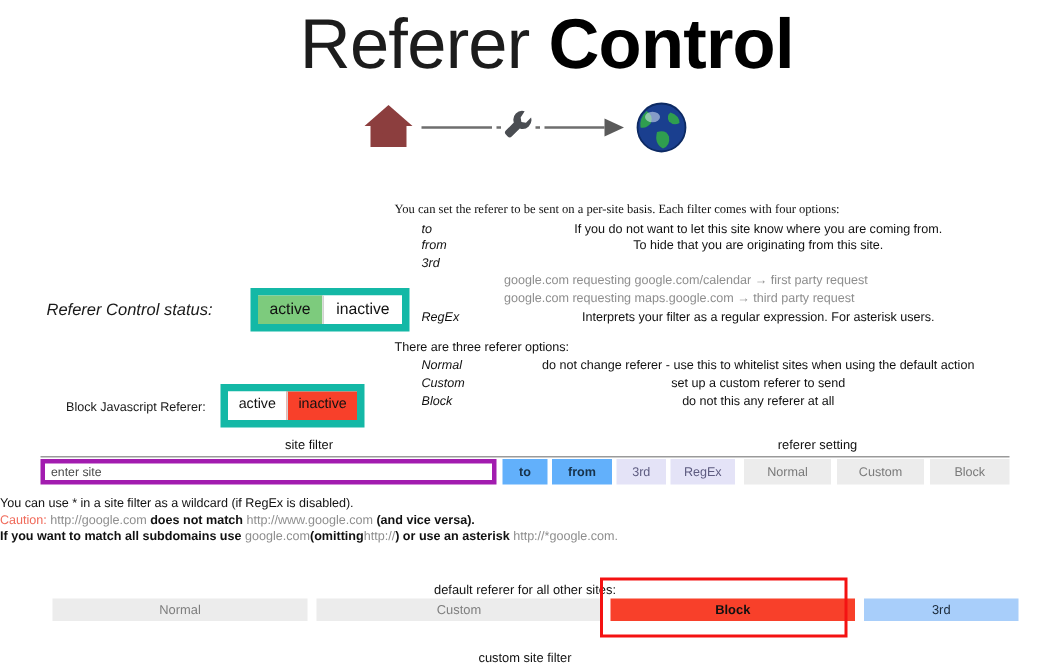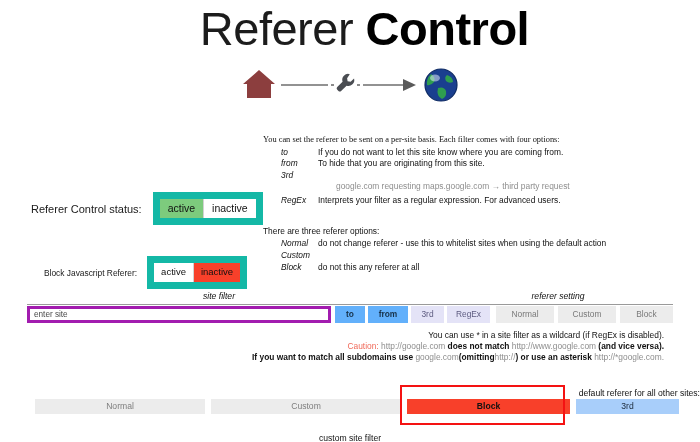--- a/index.html
+++ b/index.html
@@ -29,46 +29,46 @@
   #explain{
     position:absolute;left:263px;top:134px;width:430px;
     font-size:8.4px;line-height:11.6px;color:#111;
   }
   #explain .lead{margin-bottom:1px;font-family:Liberation Serif, serif;}
   .defrow{display:flex;align-items:flex-start;}
   .defrow .term{
     width:55px;flex:0 0 55px;padding-left:18px;
     font-style:italic;box-sizing:border-box;
   }
-  .defrow .desc{flex:1;}
+  .defrow .desc{flex:1;text-align:center;}
   .subnote{color:#8e8e8e;padding-left:73px;line-height:11.4px;}
   #explain2{
     position:absolute;left:263px;top:226px;width:430px;
     font-size:8.4px;line-height:11.9px;color:#111;
   }
   
   .statusrow{position:absolute;display:flex;align-items:center;}
   #status-row-1{left:31px;top:192px;}
   #status-row-2{left:31px;top:256px;}
-  #status-row-1 .slabel{font-size:11px;color:#1a1a1a;margin-right:11px;}
+  #status-row-1 .slabel{font-size:11px;color:#1a1a1a;margin-right:25px;font-style:italic;}
   #status-row-2 .slabel{font-size:8.4px;color:#1a1a1a;margin-right:10px;padding-left:13px;}
-  .toggle{display:flex;border:7px solid #14b8a6;background:#fff;}
+  .toggle{display:flex;border:5px solid #14b8a6;background:#fff;}
   .toggle .opt{
     font-size:9.5px;line-height:10px;
     padding:4px 7px 5px 7px;
     text-align:center;color:#111;background:#fff;
   }
   #status-row-1 .opt{font-size:10.5px;padding:4px 8px 5px 8px;}
   .toggle .opt.on-green{background:#7DCB7D;}
   .toggle .opt.on-red{background:#F8402A;}
   .toggle .opt + .opt{border-left:1px solid #d2d2d2;}
   
   #colhead{
-    position:absolute;left:40px;top:291px;width:646px;height:13px;
-    font-size:8.6px;color:#111;font-style:italic;
+    position:absolute;left:27px;top:291px;width:646px;height:13px;
+    font-size:8.6px;color:#111;
   }
   #colhead .h-site{position:absolute;left:0;width:358px;text-align:center;}
   #colhead .h-ref{position:absolute;left:390px;width:256px;text-align:center;}
   #hrule{position:absolute;left:27px;top:304px;width:646px;height:0;border-top:1px solid #9a9a9a;}
   #filterrow{
     position:absolute;left:27px;top:306px;width:646px;height:17px;
     display:flex;align-items:stretch;
   }
   #site-input{
     width:356px;box-sizing:border-box;
@@ -79,29 +79,29 @@
   #site-input::placeholder{color:#4a4a4a;opacity:1;}
   .fbtn{
     font-size:8.4px;line-height:17px;text-align:center;
     color:#111;box-sizing:border-box;
   }
   .fbtn.blue-on{background:#62B0FB;font-weight:bold;color:#17324a;}
   .fbtn.lav{background:#E4E3F7;color:#5d5b80;}
   .fbtn.gray{background:#ECECEC;color:#7a7a7a;}
   
   #notes{
-    position:absolute;left:0;top:330px;width:664px;text-align:right;
+    position:absolute;left:0;top:330px;width:664px;text-align:left;
     font-size:8.4px;line-height:11.2px;color:#111;
   }
   #notes .caution{color:#F06A5A;}
   #notes .gray{color:#8e8e8e;}
   #notes b{font-weight:bold;}
   
   #deflabel{
-    position:absolute;left:0;top:388px;width:700px;text-align:right;
+    position:absolute;left:0;top:388px;width:700px;text-align:center;
     font-size:8.6px;color:#111;
   }
   #defrow{
     position:absolute;left:35px;top:399px;width:638px;height:15px;
     display:flex;
   }
   .dbtn{
     font-size:8.6px;line-height:15px;text-align:center;box-sizing:border-box;
   }
   .dbtn.gray{background:#ECECEC;color:#7e7e7e;}
@@ -161,35 +161,37 @@
     <div class="term">to</div>
     <div class="desc">If you do not want to let this site know where you are coming from.</div>
   </div>
   <div class="defrow">
     <div class="term">from</div>
     <div class="desc">To hide that you are originating from this site.</div>
   </div>
   <div class="defrow">
     <div class="term">3rd</div>
   </div>
+  <div class="subnote">google.com requesting google.com/calendar → first party request</div>
   <div class="subnote">google.com requesting maps.google.com → third party request</div>
   <div class="defrow" style="margin-top:2px;">
     <div class="term">RegEx</div>
-    <div class="desc">Interprets your filter as a regular expression. For advanced users.</div>
+    <div class="desc">Interprets your filter as a regular expression. For asterisk users.</div>
   </div>
 </div>
 
 <div id="explain2">
   <div class="lead">There are three referer options:</div>
   <div class="defrow">
     <div class="term">Normal</div>
     <div class="desc">do not change referer - use this to whitelist sites when using the default action</div>
   </div>
   <div class="defrow">
     <div class="term">Custom</div>
+    <div class="desc">set up a custom referer to send</div>
   </div>
   <div class="defrow">
     <div class="term">Block</div>
     <div class="desc">do not this any referer at all</div>
   </div>
 </div>
 
 <div class="statusrow" id="status-row-1">
   <div class="slabel">Referer Control status:</div>
   <div class="toggle">

